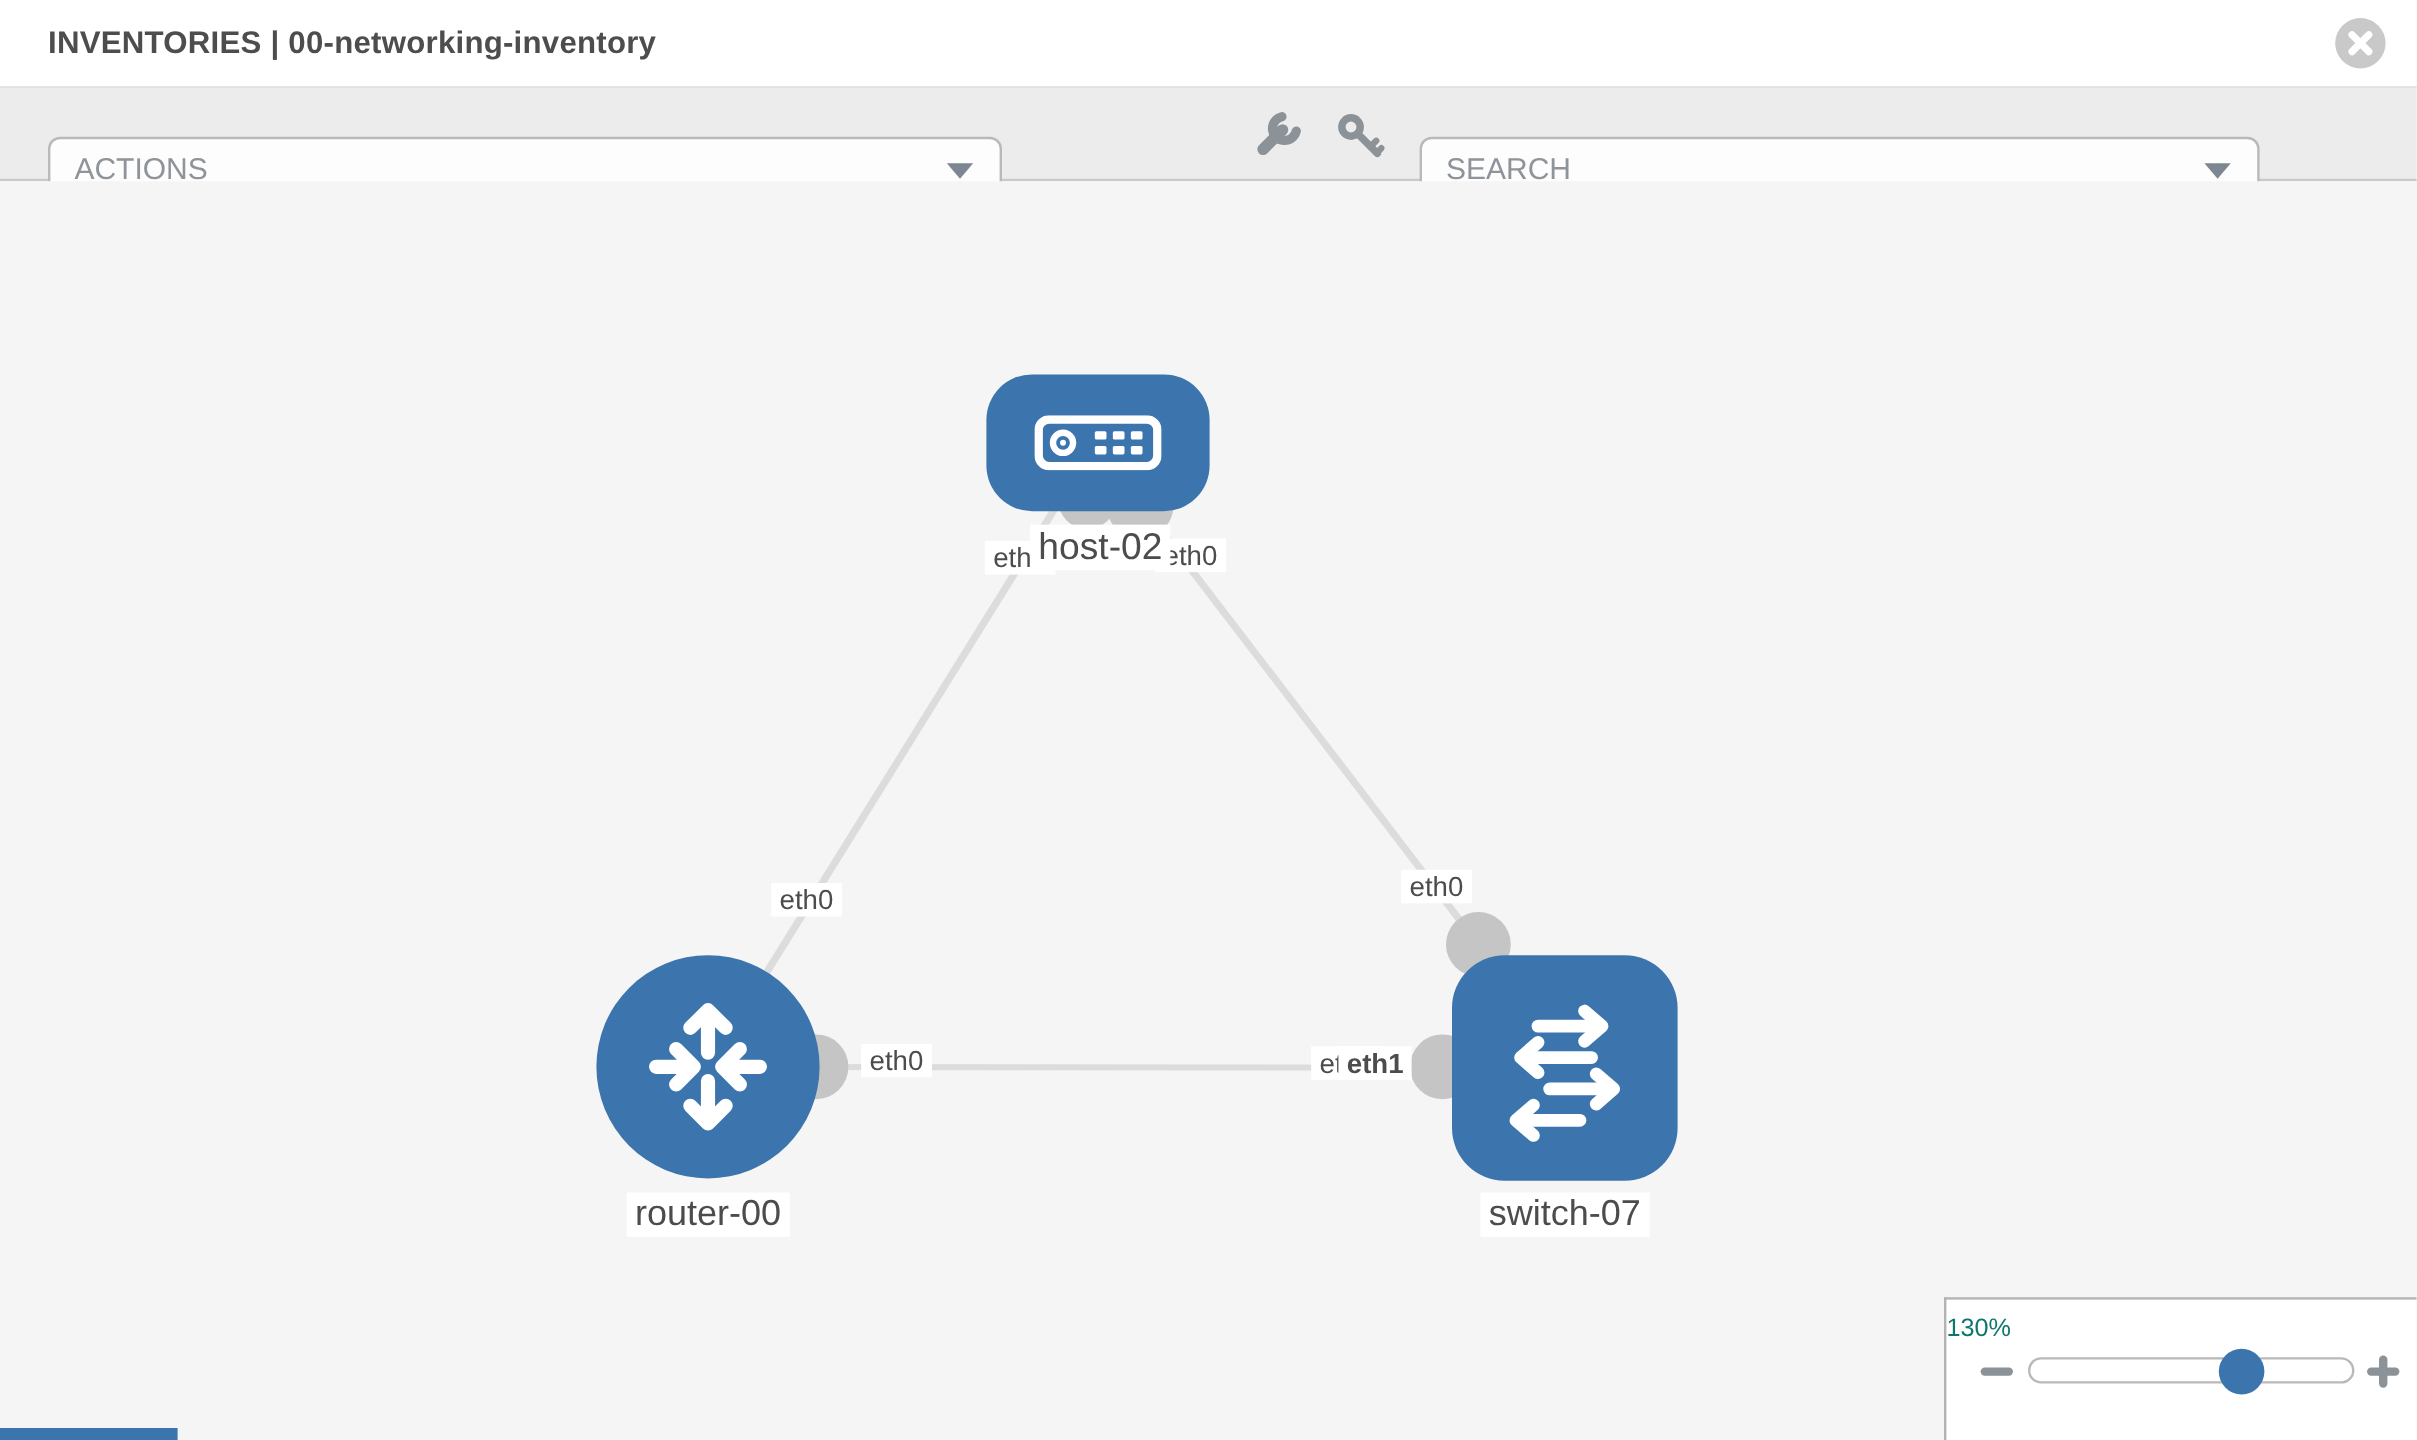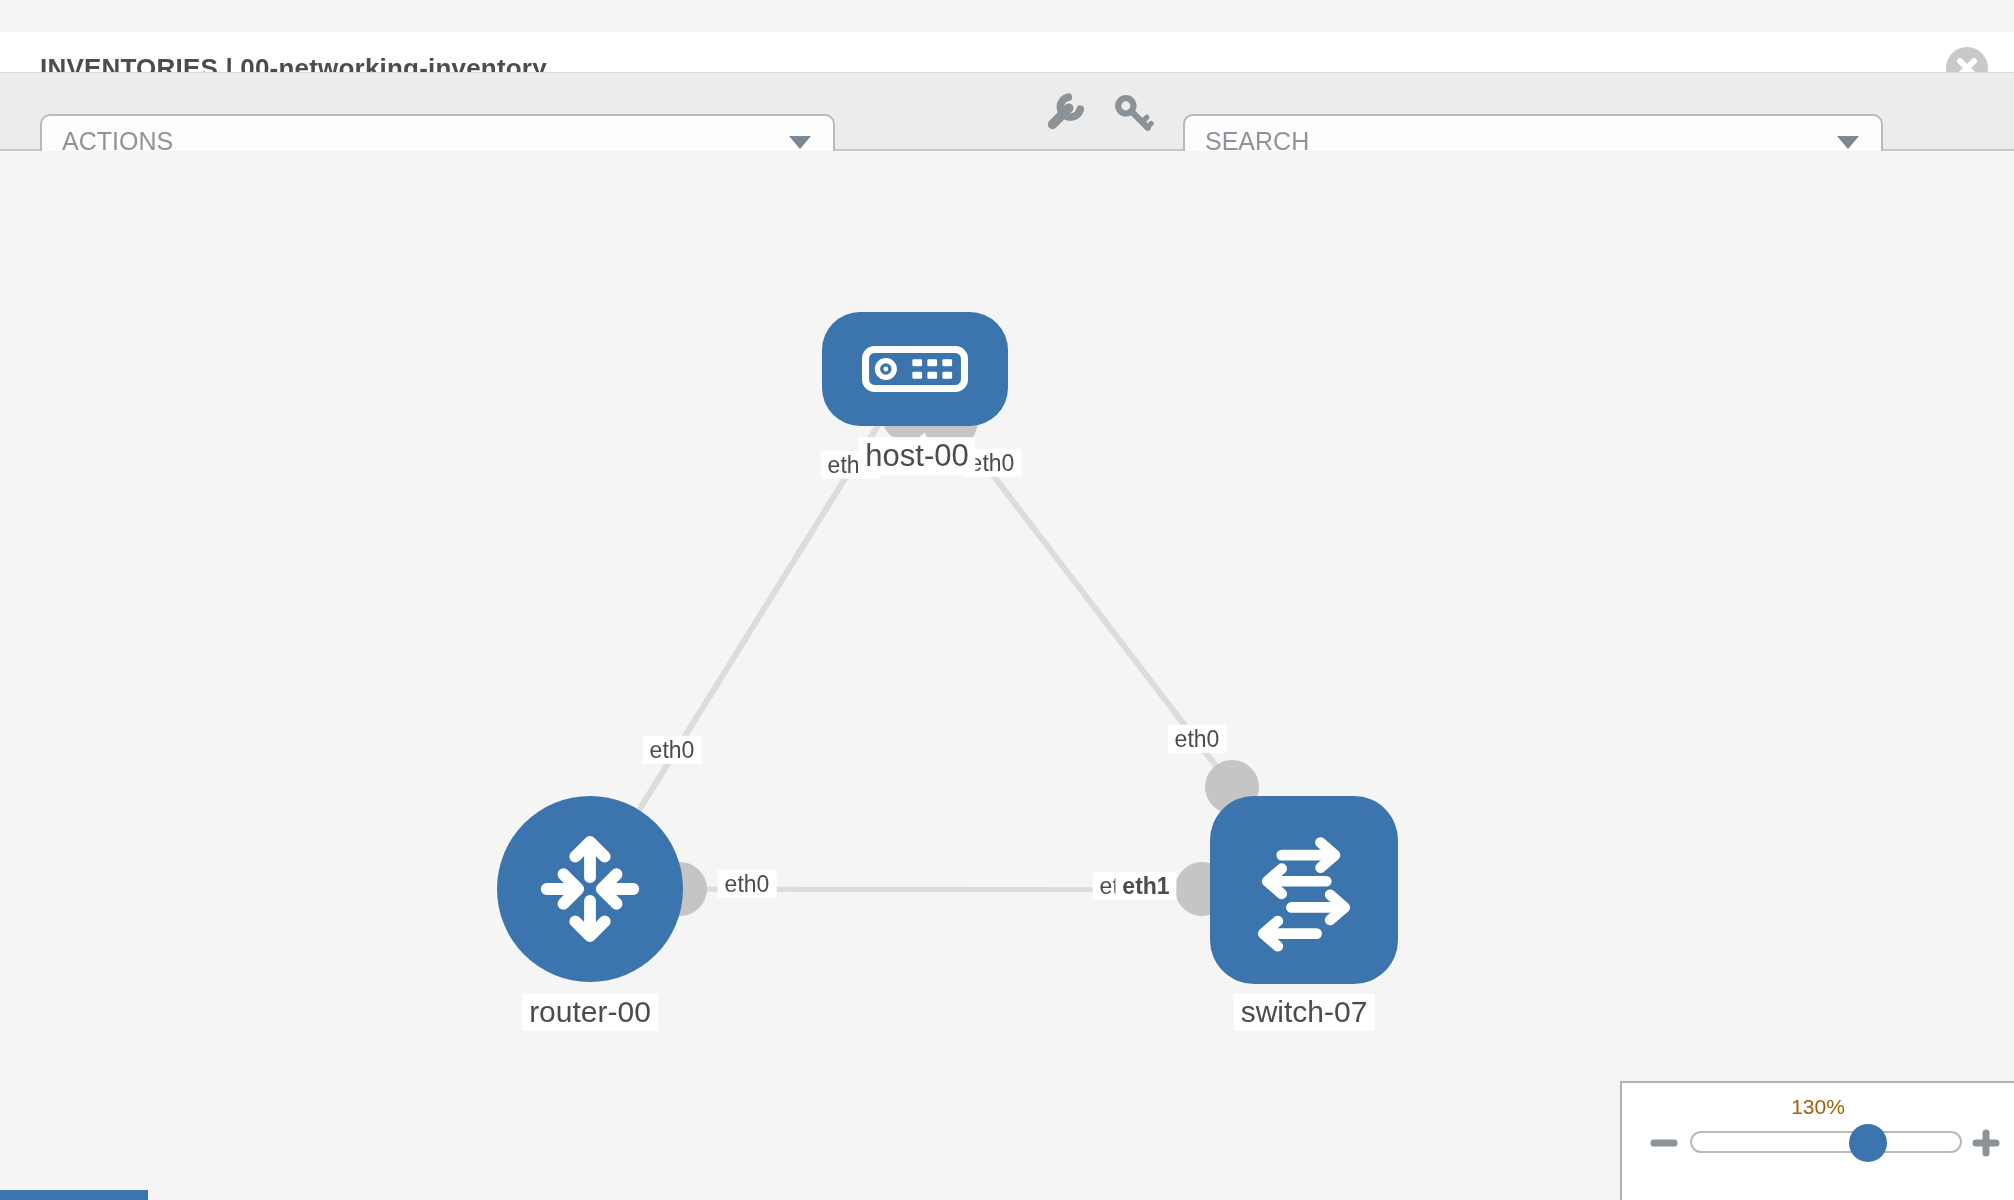--- a/index.html
+++ b/index.html
@@ -2,21 +2,21 @@
 <html><head>
 <meta charset="utf-8">
 <style>
   * { margin:0; padding:0; box-sizing:border-box; }
   html,body { background:#ffffff; }
   .app {
     position:relative; width:2014px; height:1200px; overflow:hidden;
     font-family:"Liberation Sans","DejaVu Sans",sans-serif; background:#f5f5f5;
   }
   
-  .header { position:absolute; top:0; left:0; width:100%; height:72px; background:#ffffff;margin-top:32px; }
+  .header { position:absolute; top:0; left:0; width:100%; height:72px; background:#ffffff; }
   .page-title {
     position:absolute; left:40px; top:50%; transform:translateY(-50%);
     font-size:26px; font-weight:bold; color:#4d4d4d; letter-spacing:.2px;
   }
   .close-btn {
     position:absolute; right:26px; top:15px; width:42px; height:42px;
     border-radius:50%; background:#c9c9c9; display:flex; align-items:center; justify-content:center;
     cursor:pointer;
   }
   
@@ -54,22 +54,22 @@
     background:#ffffff; color:#4c4c4c; padding:1px 7px; white-space:nowrap; line-height:1.15;
   }
   .iface-label { font-size:23px; }
   .node-name   { font-size:30px; }
   .host-name   { font-size:31px; }
   
   .zoom-panel {
     position:absolute; left:1620px; top:930px; width:394px; height:119px;
     background:#ffffff; border:2px solid #b3b3b3; border-right:none; border-bottom:none;
   }
-  .zoom-pct { position:absolute; top:12px; left:0; width:100%; text-align:center;
-    font-size:21px; color:#a16207; }
+  .zoom-pct { position:absolute; top:12px; left:0; width:100%; 
+    font-size:21px; color:#0f766e; }
   .zoom-minus { position:absolute; left:26px;  top:44px; cursor:pointer; }
   .zoom-plus  { position:absolute; left:348px; top:44px; cursor:pointer; }
   .zoom-track {
     position:absolute; left:68px; top:48px; width:272px; height:22px;
     background:#ffffff; border:2px solid #b9b9b9; border-radius:12px; cursor:pointer;
   }
   .zoom-knob {
     position:absolute; left:157px; top:-9px; width:38px; height:38px;
     border-radius:50%; cursor:grab;
   }
@@ -173,21 +173,21 @@
     </div>
 
     <div class="nlabel iface-label" style="left:672px; top:599px;">eth0</div>
     <div class="nlabel iface-label" style="left:850px; top:314px;">eth0</div>
     <div class="nlabel iface-label" style="left:992px; top:312px;">eth0</div>
     <div class="nlabel iface-label" style="left:1197px; top:588px;">eth0</div>
     <div class="nlabel iface-label" style="left:747px; top:733px;">eth0</div>
     <div class="nlabel iface-label" style="left:1122px; top:735px;">eth0</div>
     <div class="nlabel iface-label" style="left:1146px; top:735px;font-weight:bold;">eth1</div>
 
-    <div class="nlabel node-name host-name" style="left:917px; top:305px;">host-00</div>
+    <div class="nlabel node-name host-name" style="left:917px; top:305px;">host-02</div>
     <div class="nlabel node-name" style="left:590px; top:861px;">router-00</div>
     <div class="nlabel node-name" style="left:1304px; top:861px;">switch-07</div>
 
     <div class="zoom-panel">
       <div class="zoom-pct">130%</div>
       <div class="zoom-minus">
         <svg width="32" height="32" viewBox="0 0 32 32">
           <path d="M6 16 L26 16" stroke="#8b9298" stroke-width="7" stroke-linecap="round"></path>
         </svg>
       </div>

